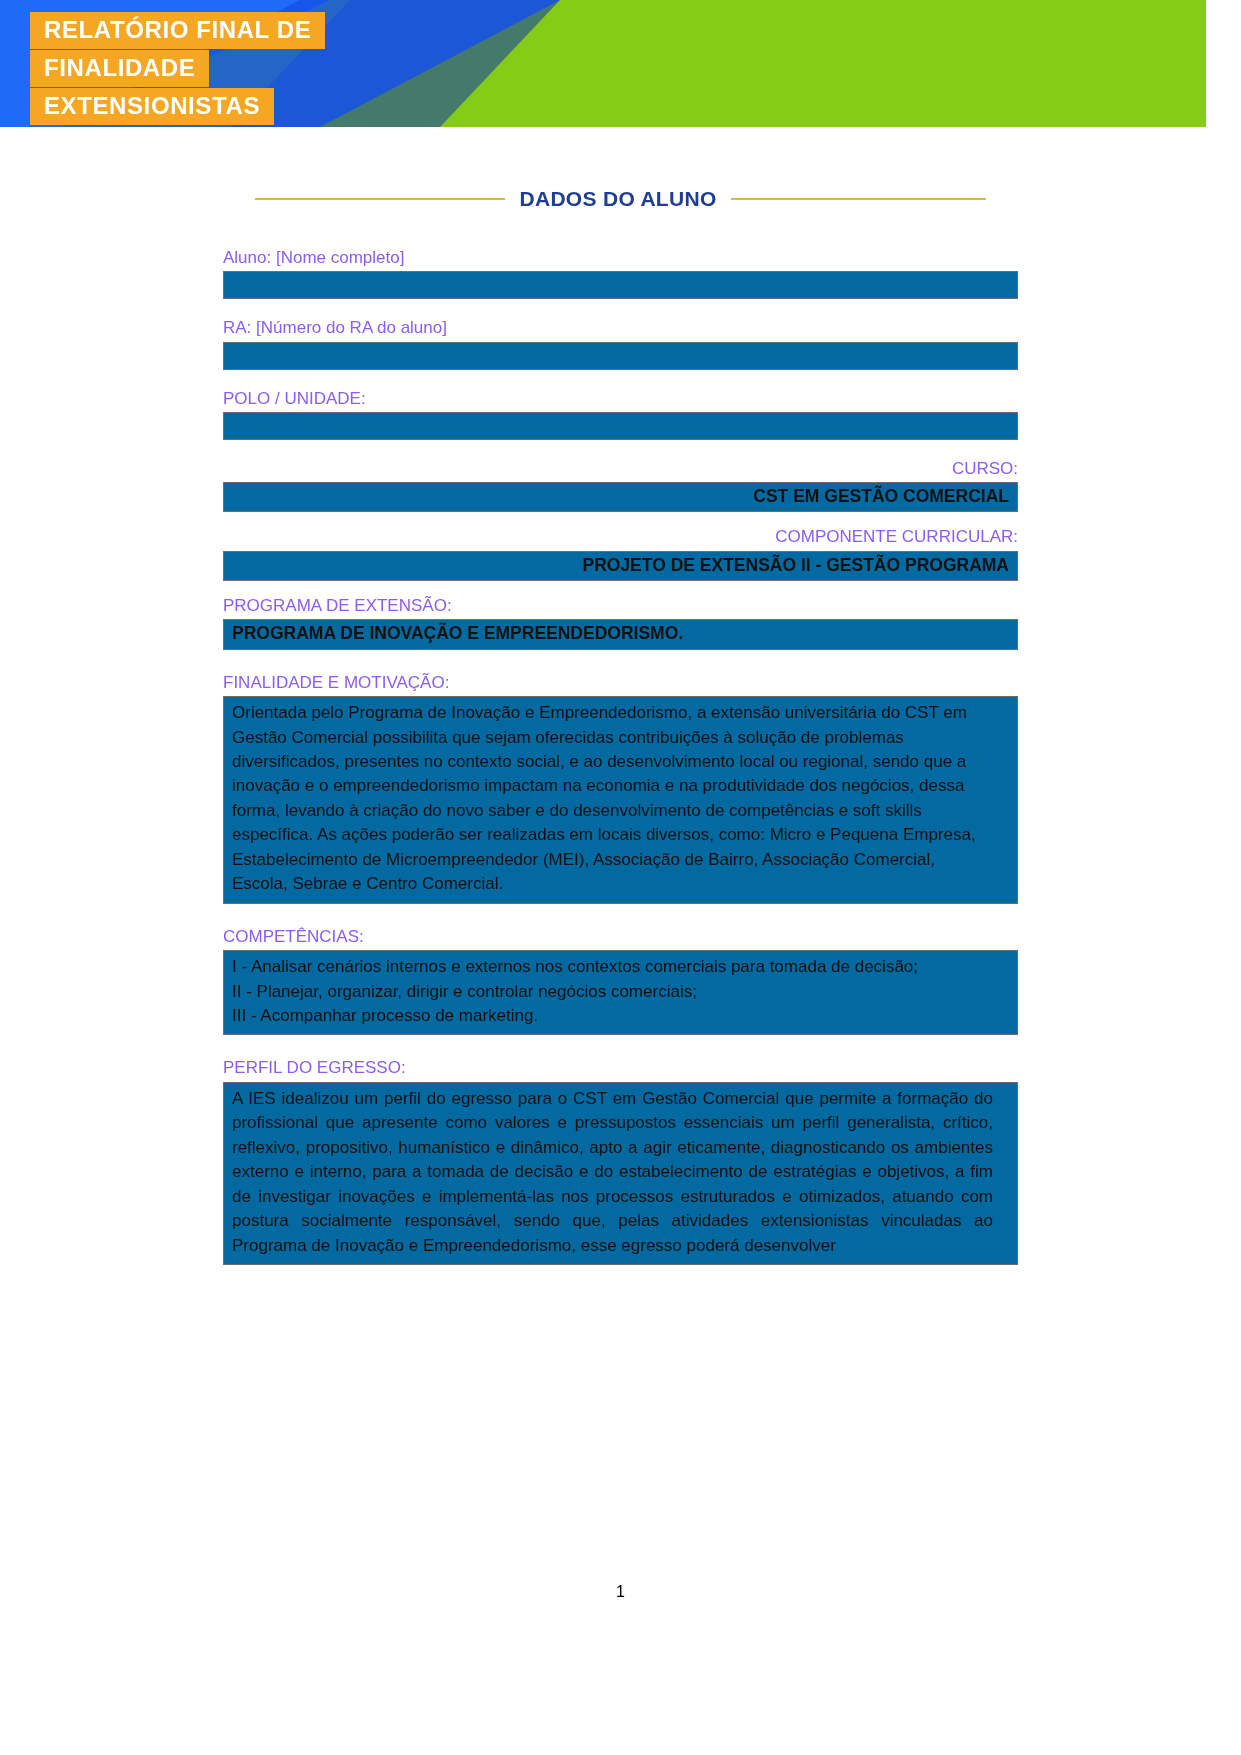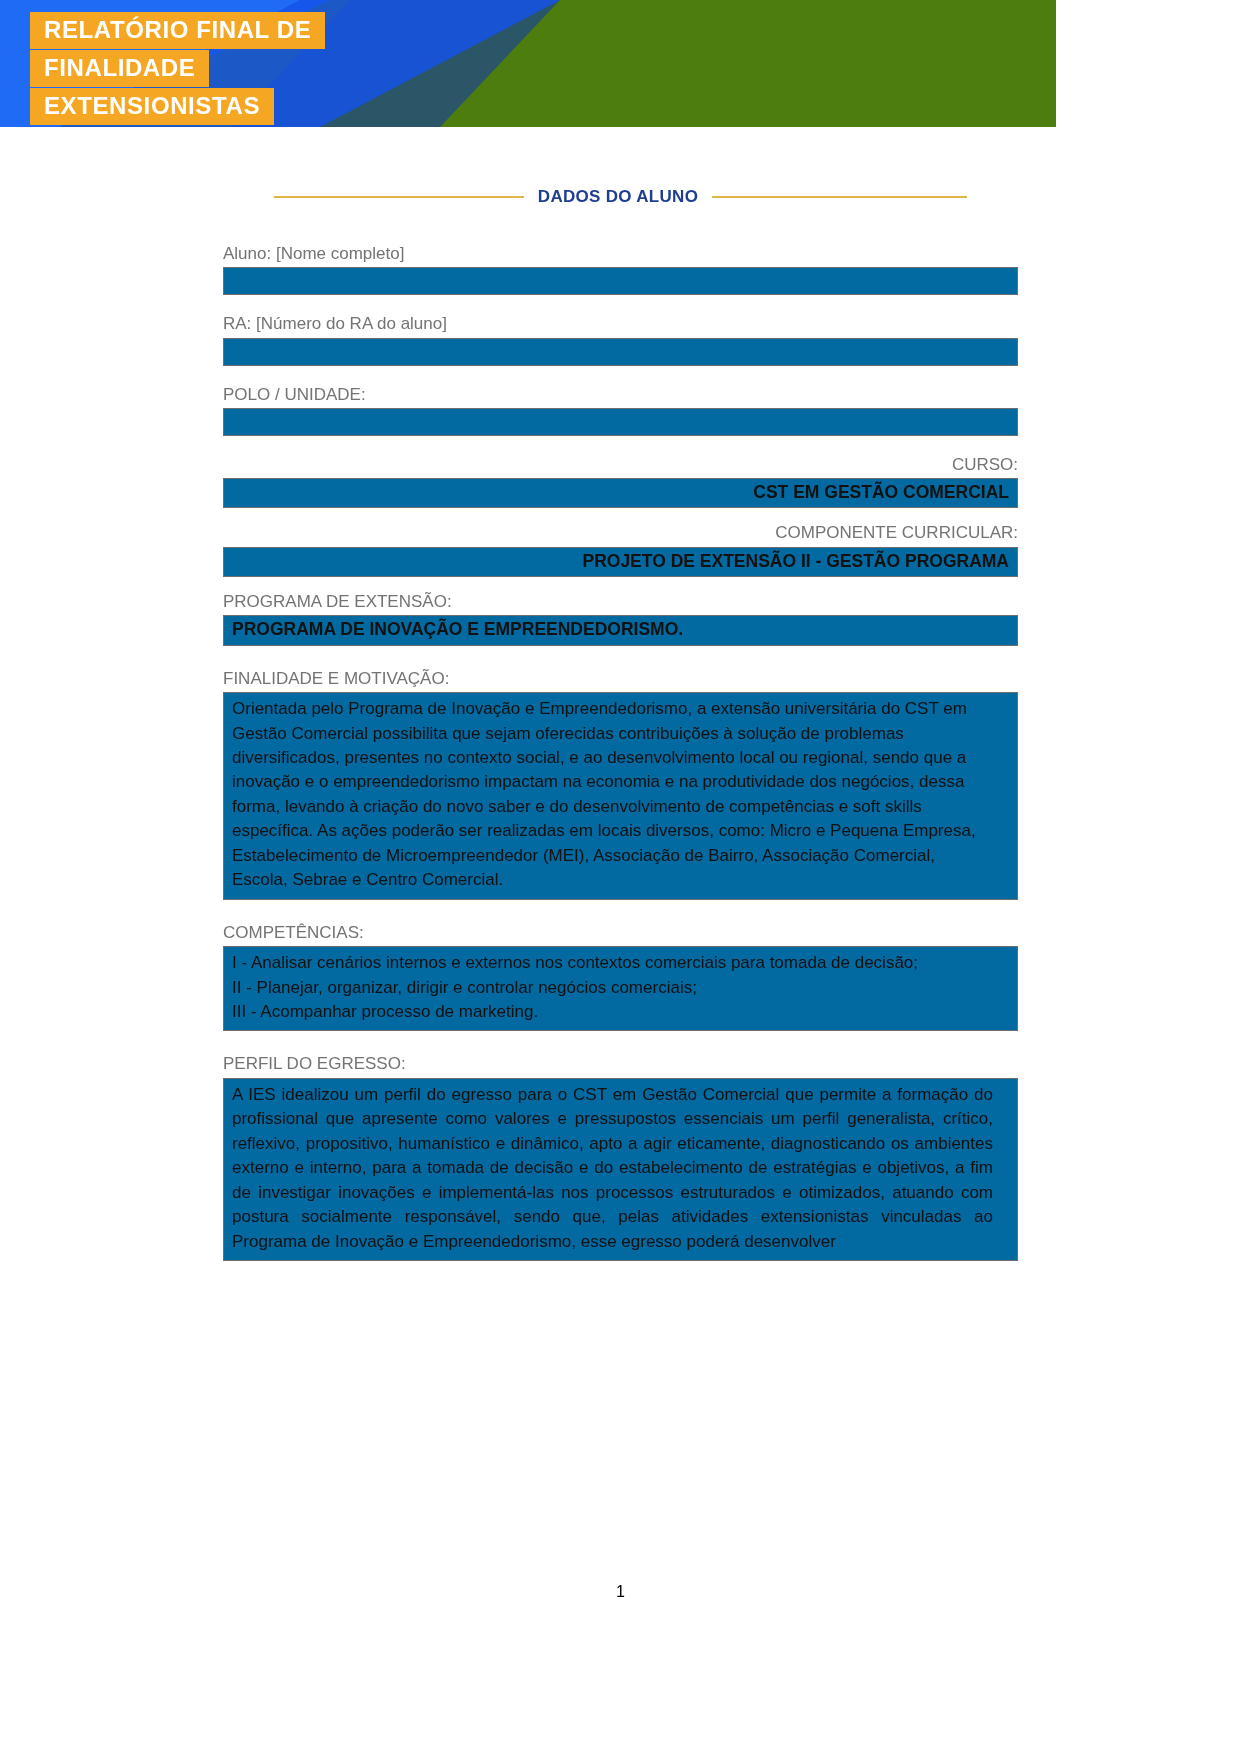--- a/index.html
+++ b/index.html
@@ -12,23 +12,23 @@
     height: 1755px;
     font-family: "Liberation Sans", sans-serif;
     color: #000000;
     position: relative;
     overflow: hidden;
   }
 
   
   .banner {
     position: relative;
-    width: 1056px;
-    height: 127px;
-    background: #4d7c0f;
+    width: 1206px;
+    height: 127px;
+    background: #84cc16;
     overflow: hidden;
   }
   .banner-shape-a {
     position: absolute;
     left: 0;
     top: 0;
     width: 390px;
     height: 127px;
     background: #1F6BF5;
     clip-path: polygon(0 0, 330px 0, 60px 127px, 0 127px);
@@ -96,34 +96,34 @@
   .rule {
     height: 2px;
     background: #E0B54A;
     flex: 0 0 auto;
   }
   .rule.left { width: 250px; }
   .rule.right { width: 255px; }
   .section-title {
     font-family: "Liberation Sans", sans-serif;
     font-weight: 700;
-    font-size: 17px;
+    font-size: 21px;
     color: #1F3E91;
     letter-spacing: 0.3px;
     white-space: nowrap;
   }
 
   
   .field {
     margin-bottom: 18px;
   }
   .field-label {
     font-family: "Liberation Sans", sans-serif;
     font-size: 17px;
-    color: #737373;
+    color: #8b5cf6;
     line-height: 1.25;
     margin-bottom: 3px;
   }
   .field-box {
     border: 1px solid #6E6E6E;
     background: #0369a1;
     box-sizing: border-box;
     padding: 3px 8px 4px 8px;
     min-height: 28px;
     font-size: 17px;

